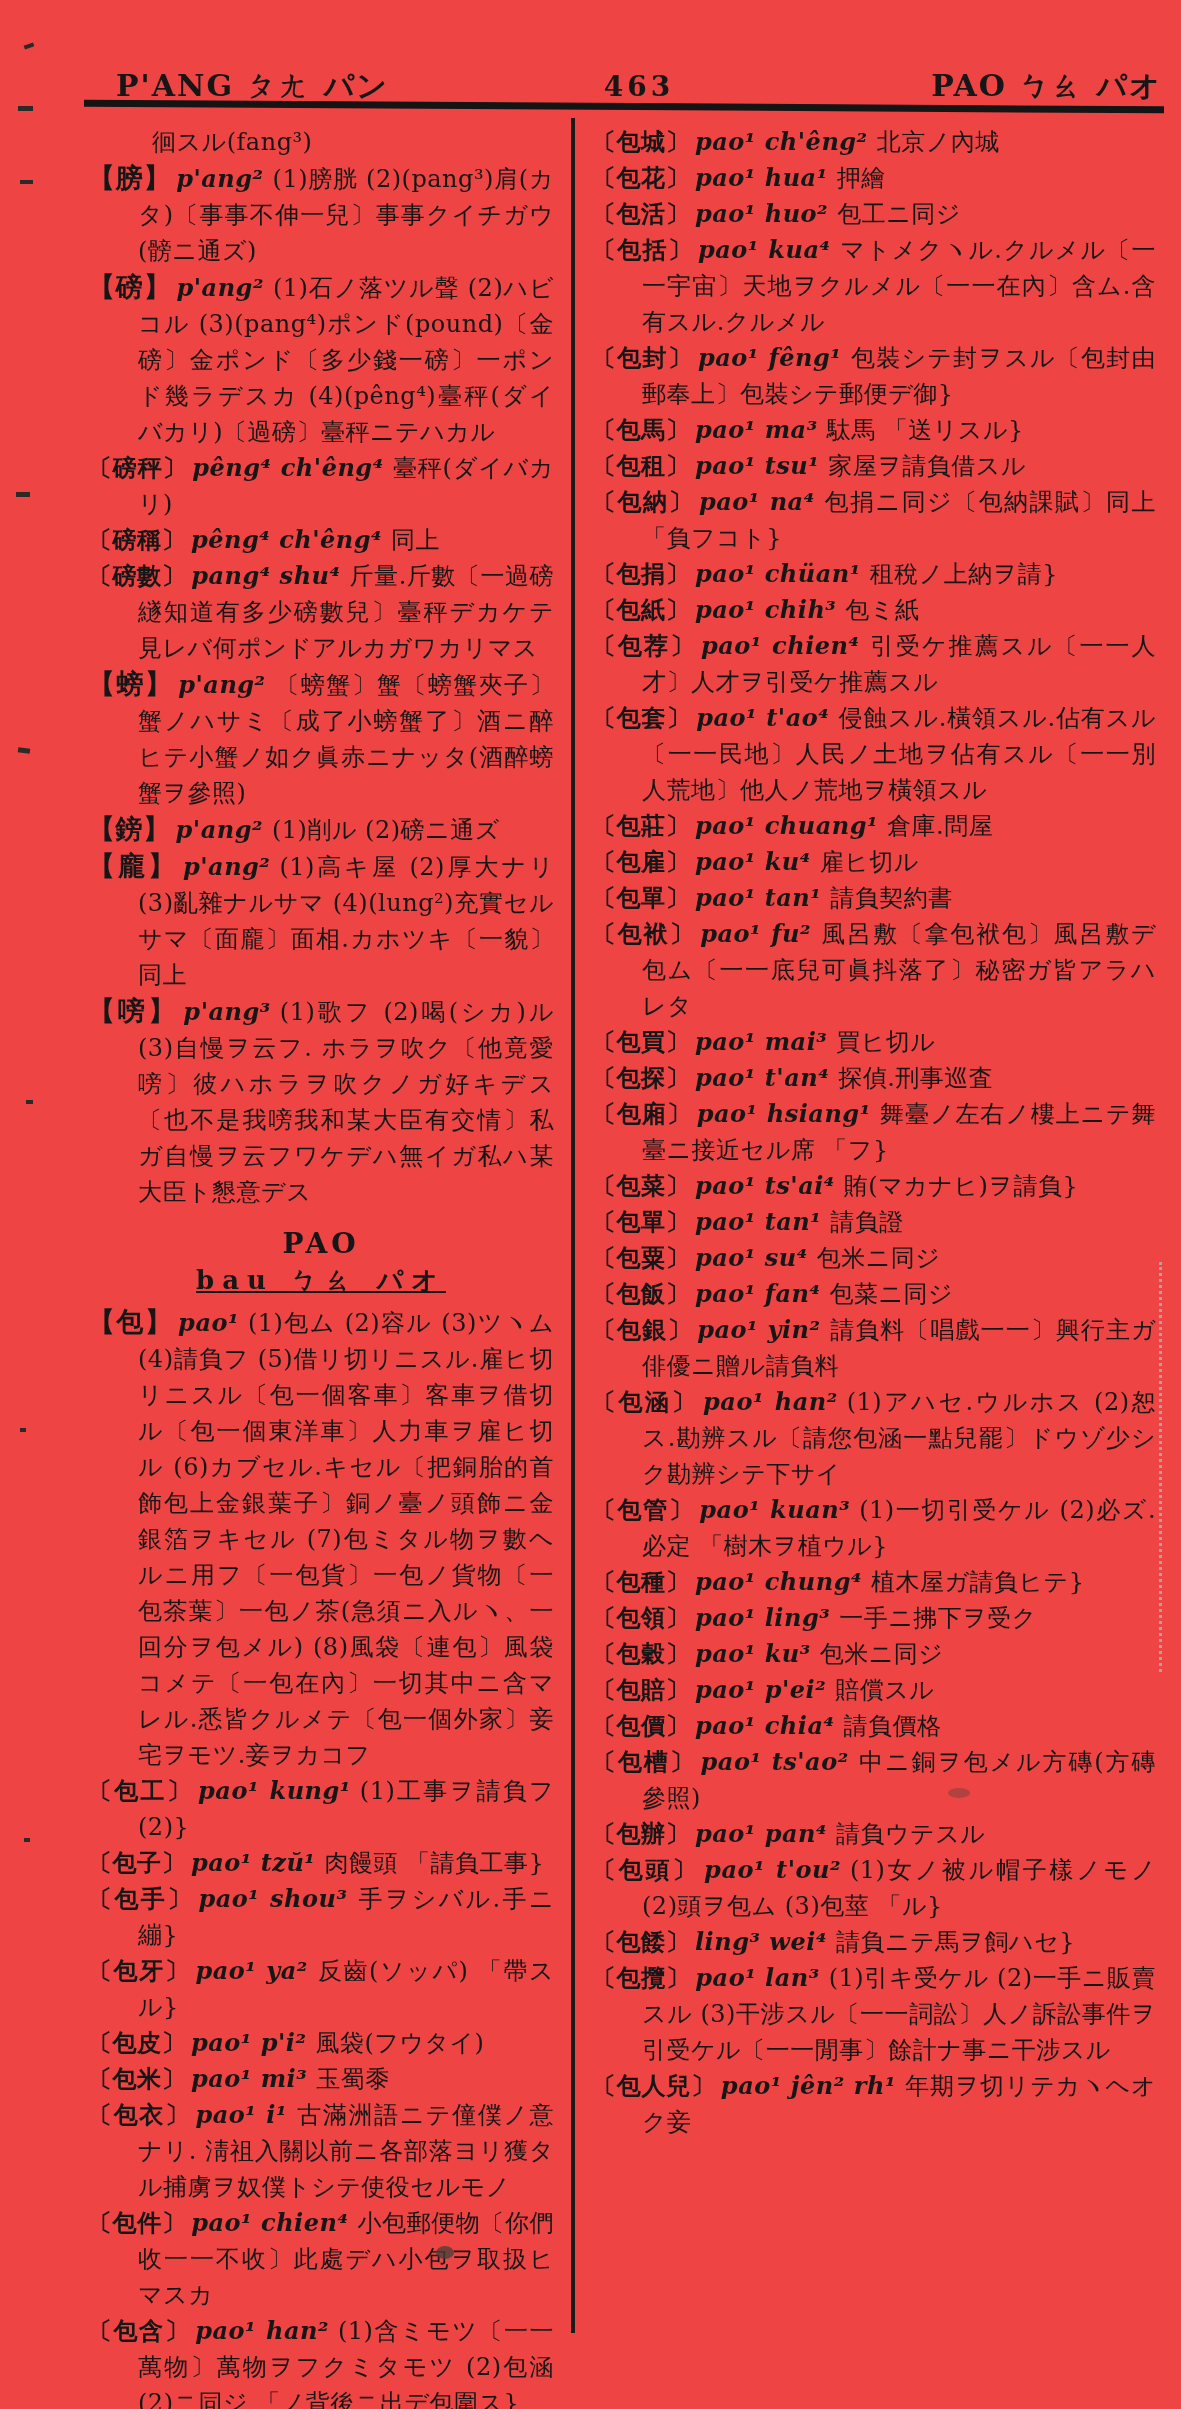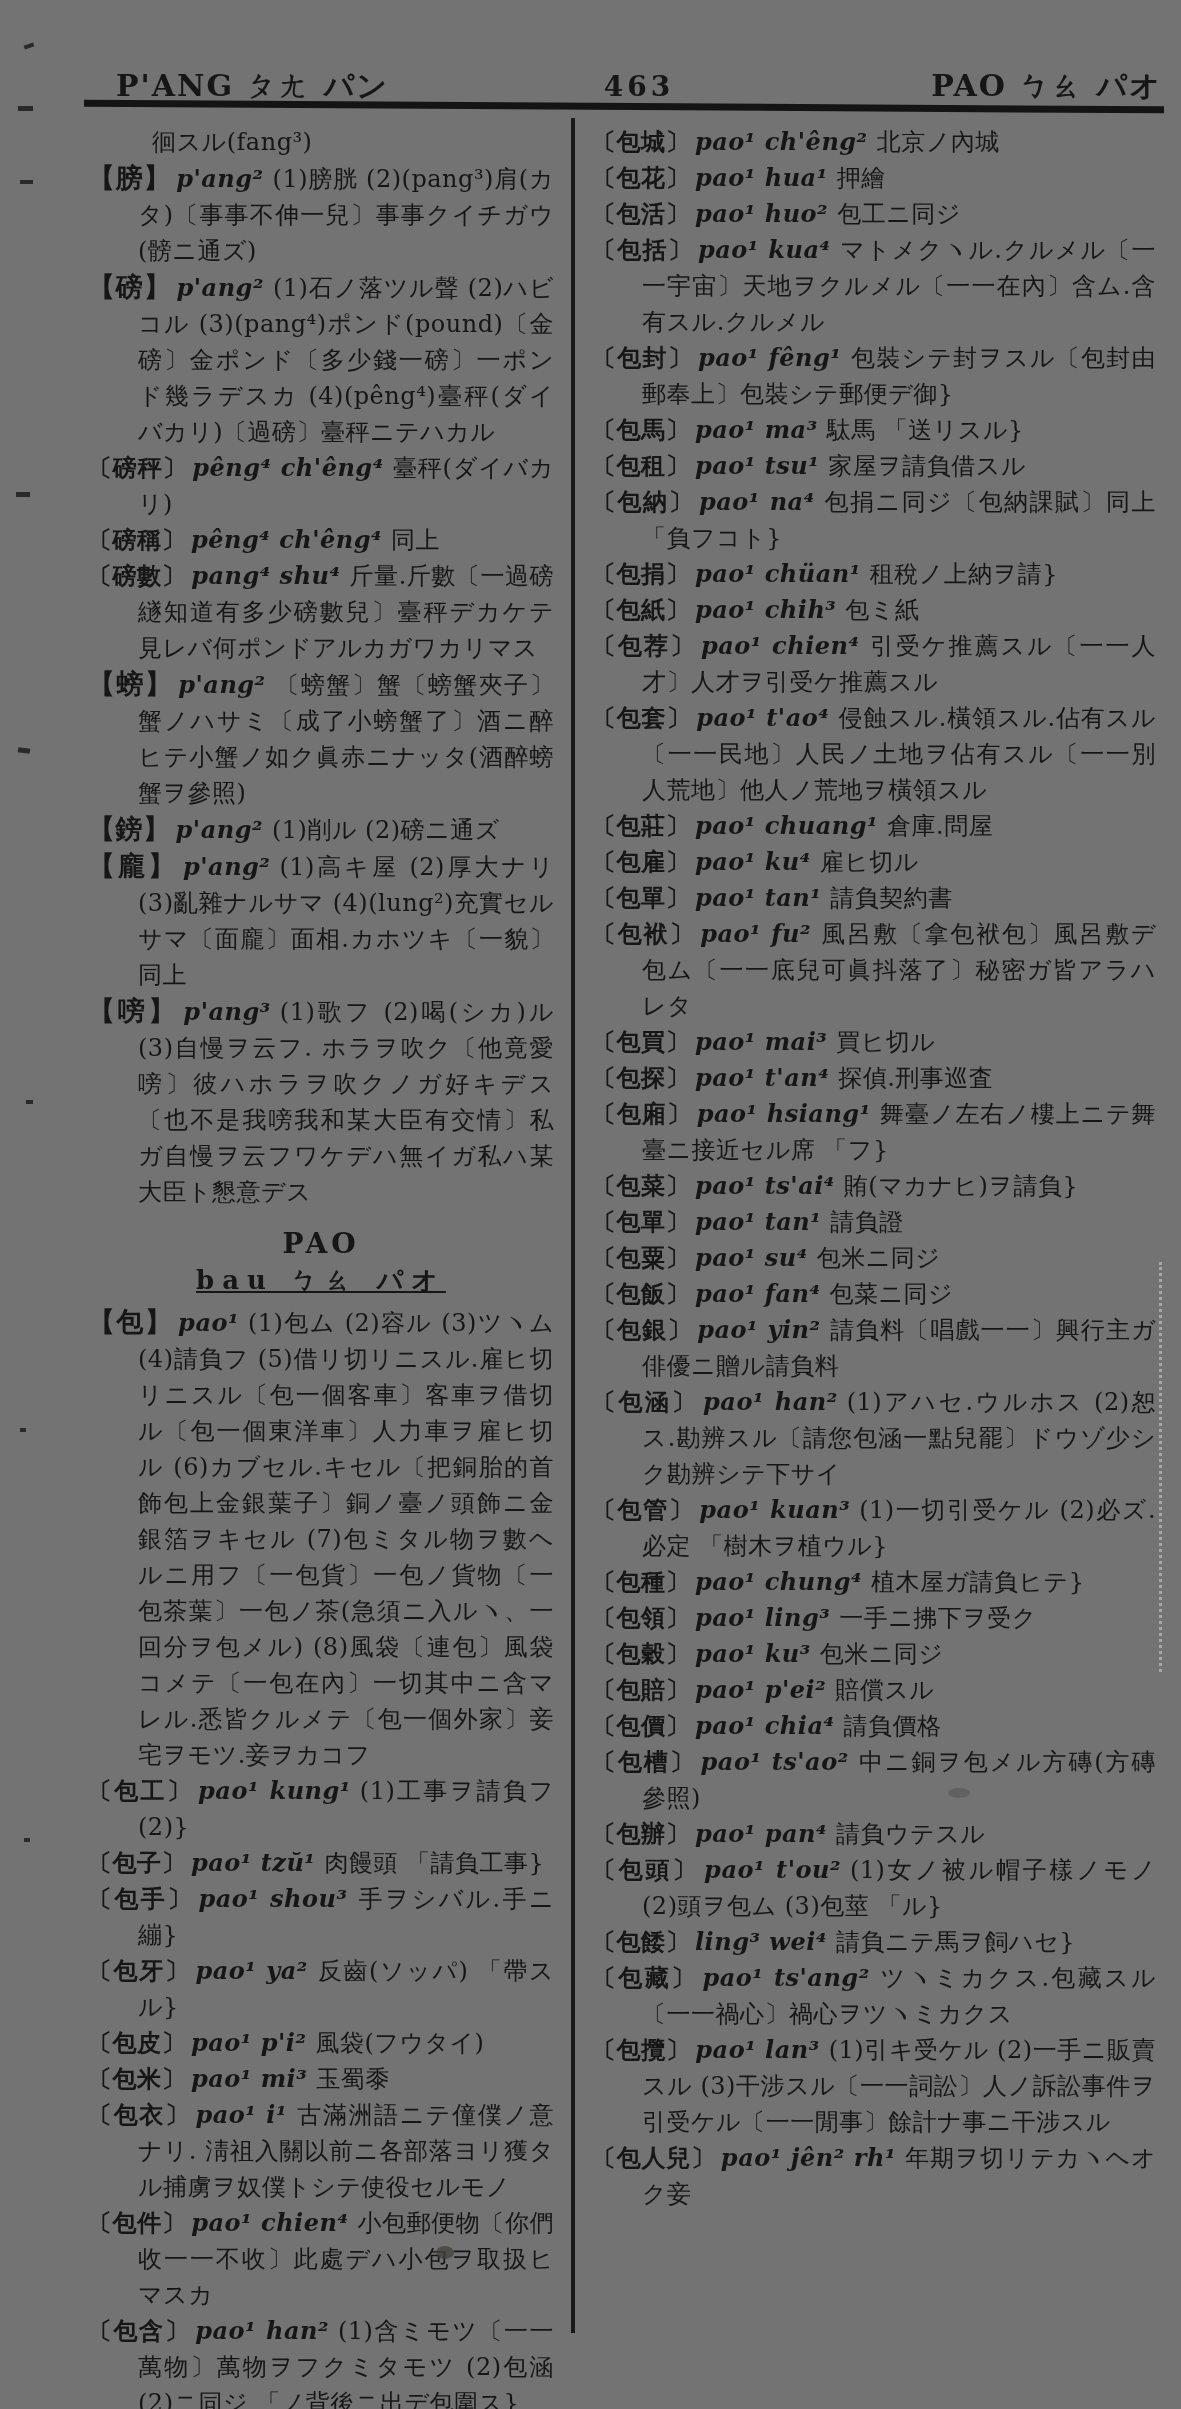--- a/index.html
+++ b/index.html
@@ -1,19 +1,19 @@
 <!DOCTYPE html>
 <html><head>
 <meta charset="utf-8">
 <style>
   * { margin:0; padding:0; box-sizing:border-box; }
   html,body { background:#e9e9e5; }
   .page {
     position:relative; width:1181px; height:2409px;
-    background:#737373; color:#161616; overflow:hidden;
+    background:#ef4444; color:#161616; overflow:hidden;
     font-family:"DejaVu Serif","Liberation Serif",serif;
   }
   .header {
     position:absolute; top:34px; left:116px; width:1046px;
     display:flex; align-items:baseline; font-weight:bold;
     font-size:30px; letter-spacing:2px; white-space:nowrap;
   }
   .header .h-left  { flex:1; text-align:left; }
   .header .h-page  { flex:0 0 auto; font-size:28px; letter-spacing:4px;margin-top:36px; }
   .header .h-right { flex:1; text-align:right; }
@@ -279,23 +279,20 @@
       </div>
 
       <div class="entry t-sub">
         <span class="e-head">〔包頭〕</span><span class="e-pin">pao¹ t'ou²</span><span class="e-body">(1)女ノ被ル帽子樣ノモノ (2)頭ヲ包ム (3)包莖 「ル}</span>
       </div>
 
       <div class="entry t-sub">
         <span class="e-head">〔包餧〕</span><span class="e-pin">ling³ wei⁴</span><span class="e-body">請負ニテ馬ヲ飼ハセ}</span>
       </div>
 
-      <div class="entry t-sub">
-        <span class="e-head">〔包藏〕</span><span class="e-pin">pao¹ ts'ang²</span><span class="e-body">ツヽミカクス.包藏スル〔一一禍心〕禍心ヲツヽミカクス</span>
-      </div>
 
       <div class="entry t-sub">
         <span class="e-head">〔包攬〕</span><span class="e-pin">pao¹ lan³</span><span class="e-body">(1)引キ受ケル (2)一手ニ販賣スル (3)干涉スル〔一一詞訟〕人ノ訴訟事件ヲ引受ケル〔一一閒事〕餘計ナ事ニ干涉スル</span>
       </div>
 
       <div class="entry t-sub">
         <span class="e-head">〔包人兒〕</span><span class="e-pin">pao¹ jên² rh¹</span><span class="e-body">年期ヲ切リテカヽヘオク妾</span>
       </div>
     </div>
 

